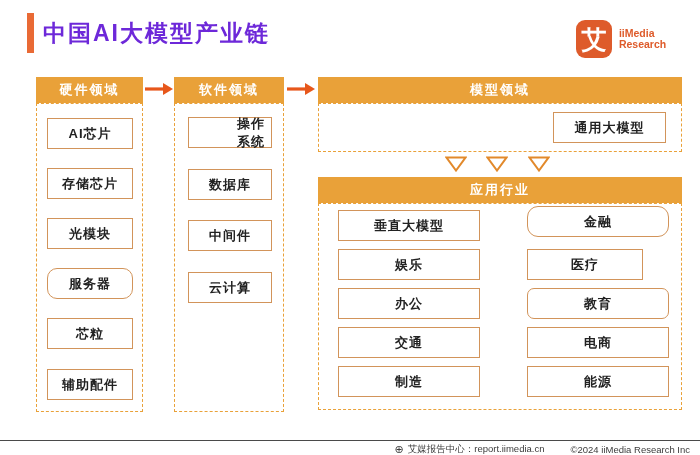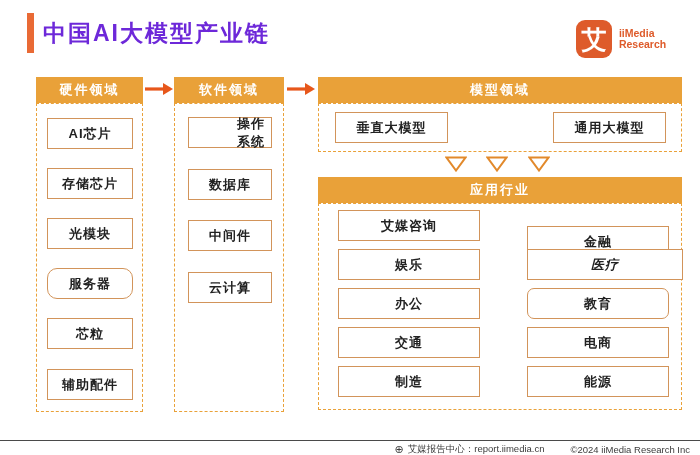--- a/index.html
+++ b/index.html
@@ -67,44 +67,43 @@
   <div class="cell" style="left:188px;top:220px;width:84px;">中间件</div>
   <div class="cell" style="left:188px;top:272px;width:84px;">云计算</div>
 
   <svg class="icon-abs" style="left:286px;top:82px;" width="30" height="14" viewBox="0 0 30 14">
     <line x1="1" y1="7" x2="21" y2="7" stroke="#E7571B" stroke-width="3.2"></line>
     <polygon points="19,1 29,7 19,13" fill="#E7571B"></polygon>
   </svg>
 
   <div class="hdr" style="left:318px;top:77px;width:364px;">模型领域</div>
   <div class="dashed" style="left:318px;top:103px;width:364px;height:49px;"></div>
-  <div class="cell" style="left:335px;top:112px;width:113px;">垂直大模型</div>
   <div class="cell" style="left:553px;top:112px;width:113px;">通用大模型</div>
 
   <svg class="icon-abs" style="left:445px;top:156px;" width="22" height="16" viewBox="0 0 22 16">
     <polygon points="1.5,1.5 20.5,1.5 11,14.5" fill="#ffffff" stroke="#E2892B" stroke-width="2"></polygon>
   </svg>
   <svg class="icon-abs" style="left:486px;top:156px;" width="22" height="16" viewBox="0 0 22 16">
     <polygon points="1.5,1.5 20.5,1.5 11,14.5" fill="#ffffff" stroke="#E2892B" stroke-width="2"></polygon>
   </svg>
   <svg class="icon-abs" style="left:528px;top:156px;" width="22" height="16" viewBox="0 0 22 16">
     <polygon points="1.5,1.5 20.5,1.5 11,14.5" fill="#ffffff" stroke="#E2892B" stroke-width="2"></polygon>
   </svg>
 
   <div class="hdr" style="left:318px;top:177px;width:364px;">应用行业</div>
   <div class="dashed" style="left:318px;top:203px;width:364px;height:207px;"></div>
 
-  <div class="cell" style="left:338px;top:210px;width:142px;">艾媒咨询</div>
+  <div class="cell" style="left:338px;top:210px;width:142px;">垂直大模型</div>
   <div class="cell" style="left:338px;top:249px;width:142px;">娱乐</div>
   <div class="cell" style="left:338px;top:288px;width:142px;">办公</div>
   <div class="cell" style="left:338px;top:327px;width:142px;">交通</div>
   <div class="cell" style="left:338px;top:366px;width:142px;">制造</div>
 
-  <div class="cell" style="left:527px;top:226px;width:142px;">金融</div>
-  <div class="cell" style="left:527px;top:249px;width:156px;font-style:italic;">医疗</div>
+  <div class="cell" style="left:527px;top:206px;width:142px;border-radius:11px;">金融</div>
+  <div class="cell" style="left:527px;top:249px;width:116px;">医疗</div>
   <div class="cell" style="left:527px;top:288px;width:142px;border-radius:7px;">教育</div>
   <div class="cell" style="left:527px;top:327px;width:142px;">电商</div>
   <div class="cell" style="left:527px;top:366px;width:142px;">能源</div>
 
   <div class="footer-line"></div>
   <div class="footer">
     <span class="footer-left">
       <span class="globe">⊕</span>
       <span>艾媒报告中心：report.iimedia.cn</span>
     </span>

